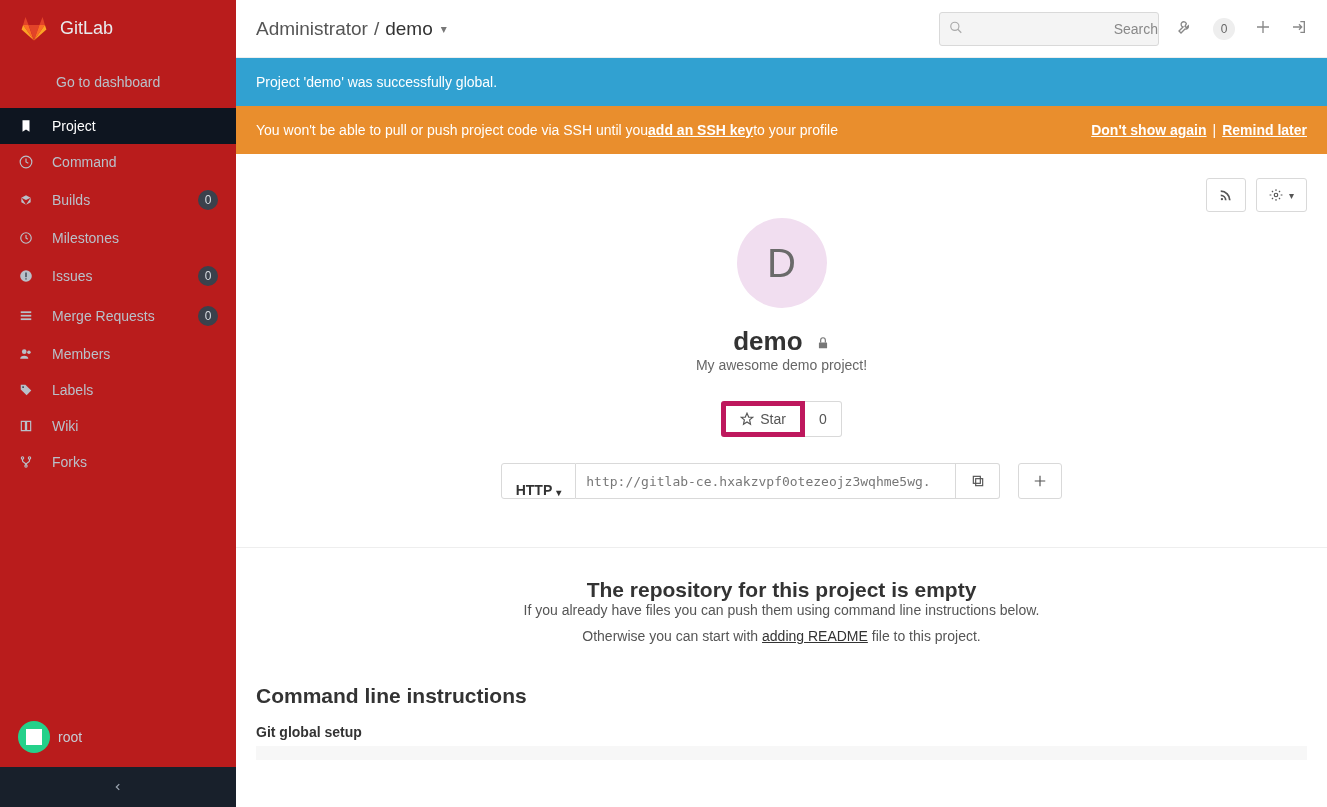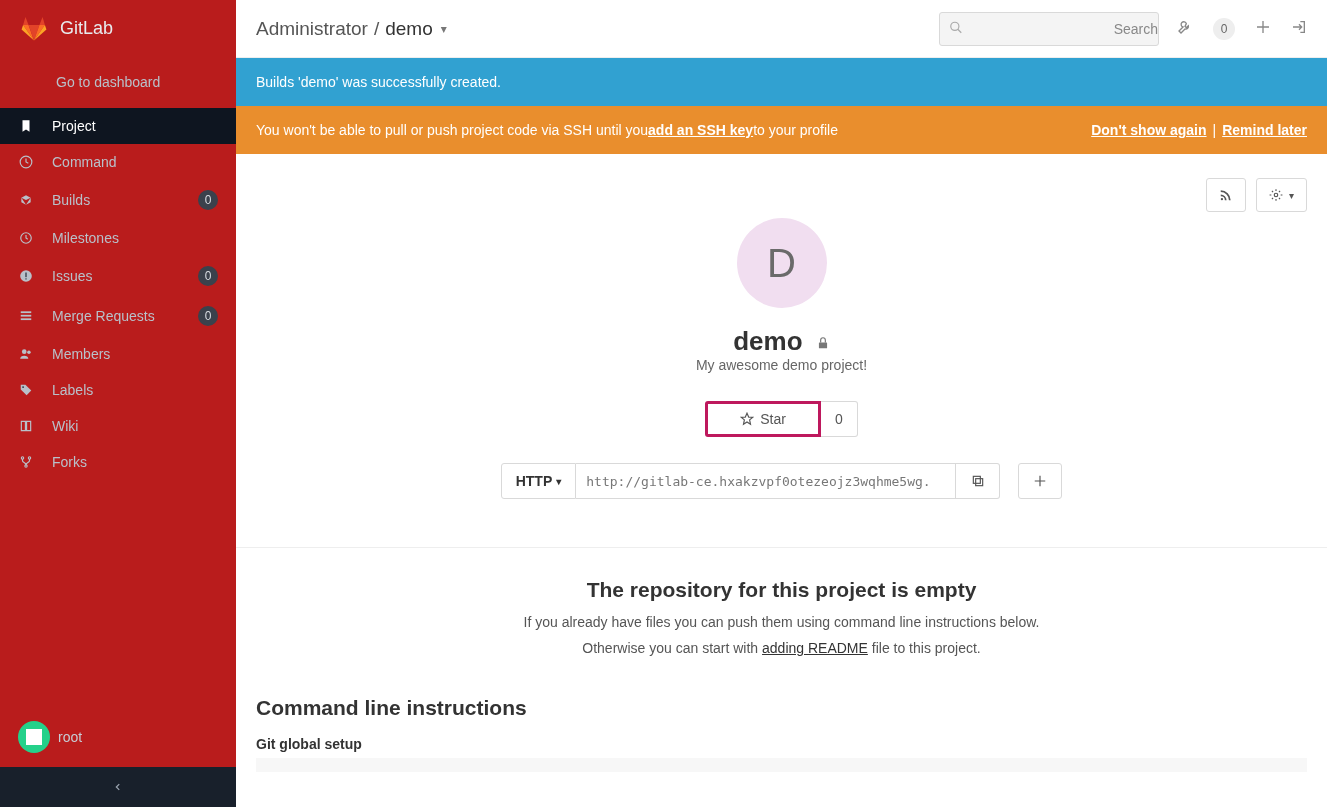--- a/index.html
+++ b/index.html
@@ -167,52 +167,52 @@
     background:#f1def0; color:#6a6a6a;
     font-size: 40px; display:flex; align-items:center;justify-content:center;
     margin: 0 auto 18px auto;
   }
   .proj-title { text-align:center; font-size:26px; font-weight:600; color:#333; }
   .proj-title .lock { font-size:16px; color:#777; margin-left:6px; }
   .proj-desc { text-align:center; color:#666; }
 
   .star-row { display:flex; justify-content:center; margin: 28px 0 26px 0; gap:0; }
   .star-btn {
-    border:3px solid #be185d; border-radius:3px 0 0 3px; background:#fff;
-    height:36px; display:inline-flex; align-items:center; padding:0 32px; gap:6px;
+    border:5px solid #be185d; border-radius:3px 0 0 3px; background:#fff;
+    height:36px; display:inline-flex; align-items:center; padding:0 14px; gap:6px;
     color:#555; cursor:pointer;
   }
   .star-count {
     border:1px solid #d9d9d9; border-left:none; border-radius:0 3px 3px 0;
     background:#fff; height:36px; display:inline-flex; align-items:center;
     padding:0 14px; color:#555;
   }
 
   .clone-row { display:flex; justify-content:center; margin-bottom: 48px; }
   .clone-proto {
     border:1px solid #d9d9d9; border-radius:3px 0 0 3px;
-    height:36px; display:inline-flex; align-items:center; padding:0 14px;
+    height:36px; display:inline-flex; align-items:flex-end; padding:0 14px;
     font-weight:600; color:#333; cursor:pointer; gap:4px;
   }
   .clone-url {
     border:1px solid #d9d9d9; border-left:none;
     height:36px; width:380px; padding:0 10px;
     font-family: Menlo, Consolas, monospace; font-size:13px; color:#777;
   }
   .clone-copy, .clone-plus {
     border:1px solid #d9d9d9; border-left:none;
     height:36px; width:44px; display:inline-flex; align-items:center; justify-content:center;
     color:#555; cursor:pointer;
   }
   .clone-plus { border-radius:0 3px 3px 0; margin-left:18px; border-left:1px solid #d9d9d9; border-radius:3px;}
   .clone-copy { border-radius:0 3px 3px 0; }
 
   hr.sep { border:none; border-top:1px solid #eee; margin: 0 -20px 30px -20px;}
 
-  .empty-title { text-align:center; font-size:21px; font-weight:700; color:#333; margin-bottom:12px;}
+  .empty-title { text-align:center; font-size:21px; font-weight:700; color:#333; }
   .empty-text { text-align:center; color:#555; margin-bottom:10px;}
   .empty-text a { color:#333; text-decoration: underline;}
 
   .cli-title { font-size:21px; font-weight:700; margin: 40px 0 16px 0; }
   .cli-sub { font-weight:600; margin-bottom:6px; }
   .cli-box { background:#f7f7f7; height:14px; }
 </style>
 </head>
 <body>
 
@@ -378,21 +378,21 @@
             </svg>
         </span>
         <span>
           <svg width="16" height="16" viewBox="0 0 24 24" fill="none" stroke="#888" stroke-width="2">
               <path d="M14 4h6v16h-6M3 12h13M12 8l4 4-4 4"></path>
             </svg>
         </span>
       </div>
     </div>
 
-    <div class="alert alert-success">Builds 'demo' was successfully created.</div>
+    <div class="alert alert-success">Project 'demo' was successfully global.</div>
 
     <div class="alert alert-warn">
       <span>You won't be able to pull or push project code via SSH until you </span>
       <a>add an SSH key</a>
       <span> to your profile</span>
       <span class="spacer"></span>
       <a>Don't show again</a>
       <span class="sep">|</span>
       <a>Remind later</a>
     </div>

